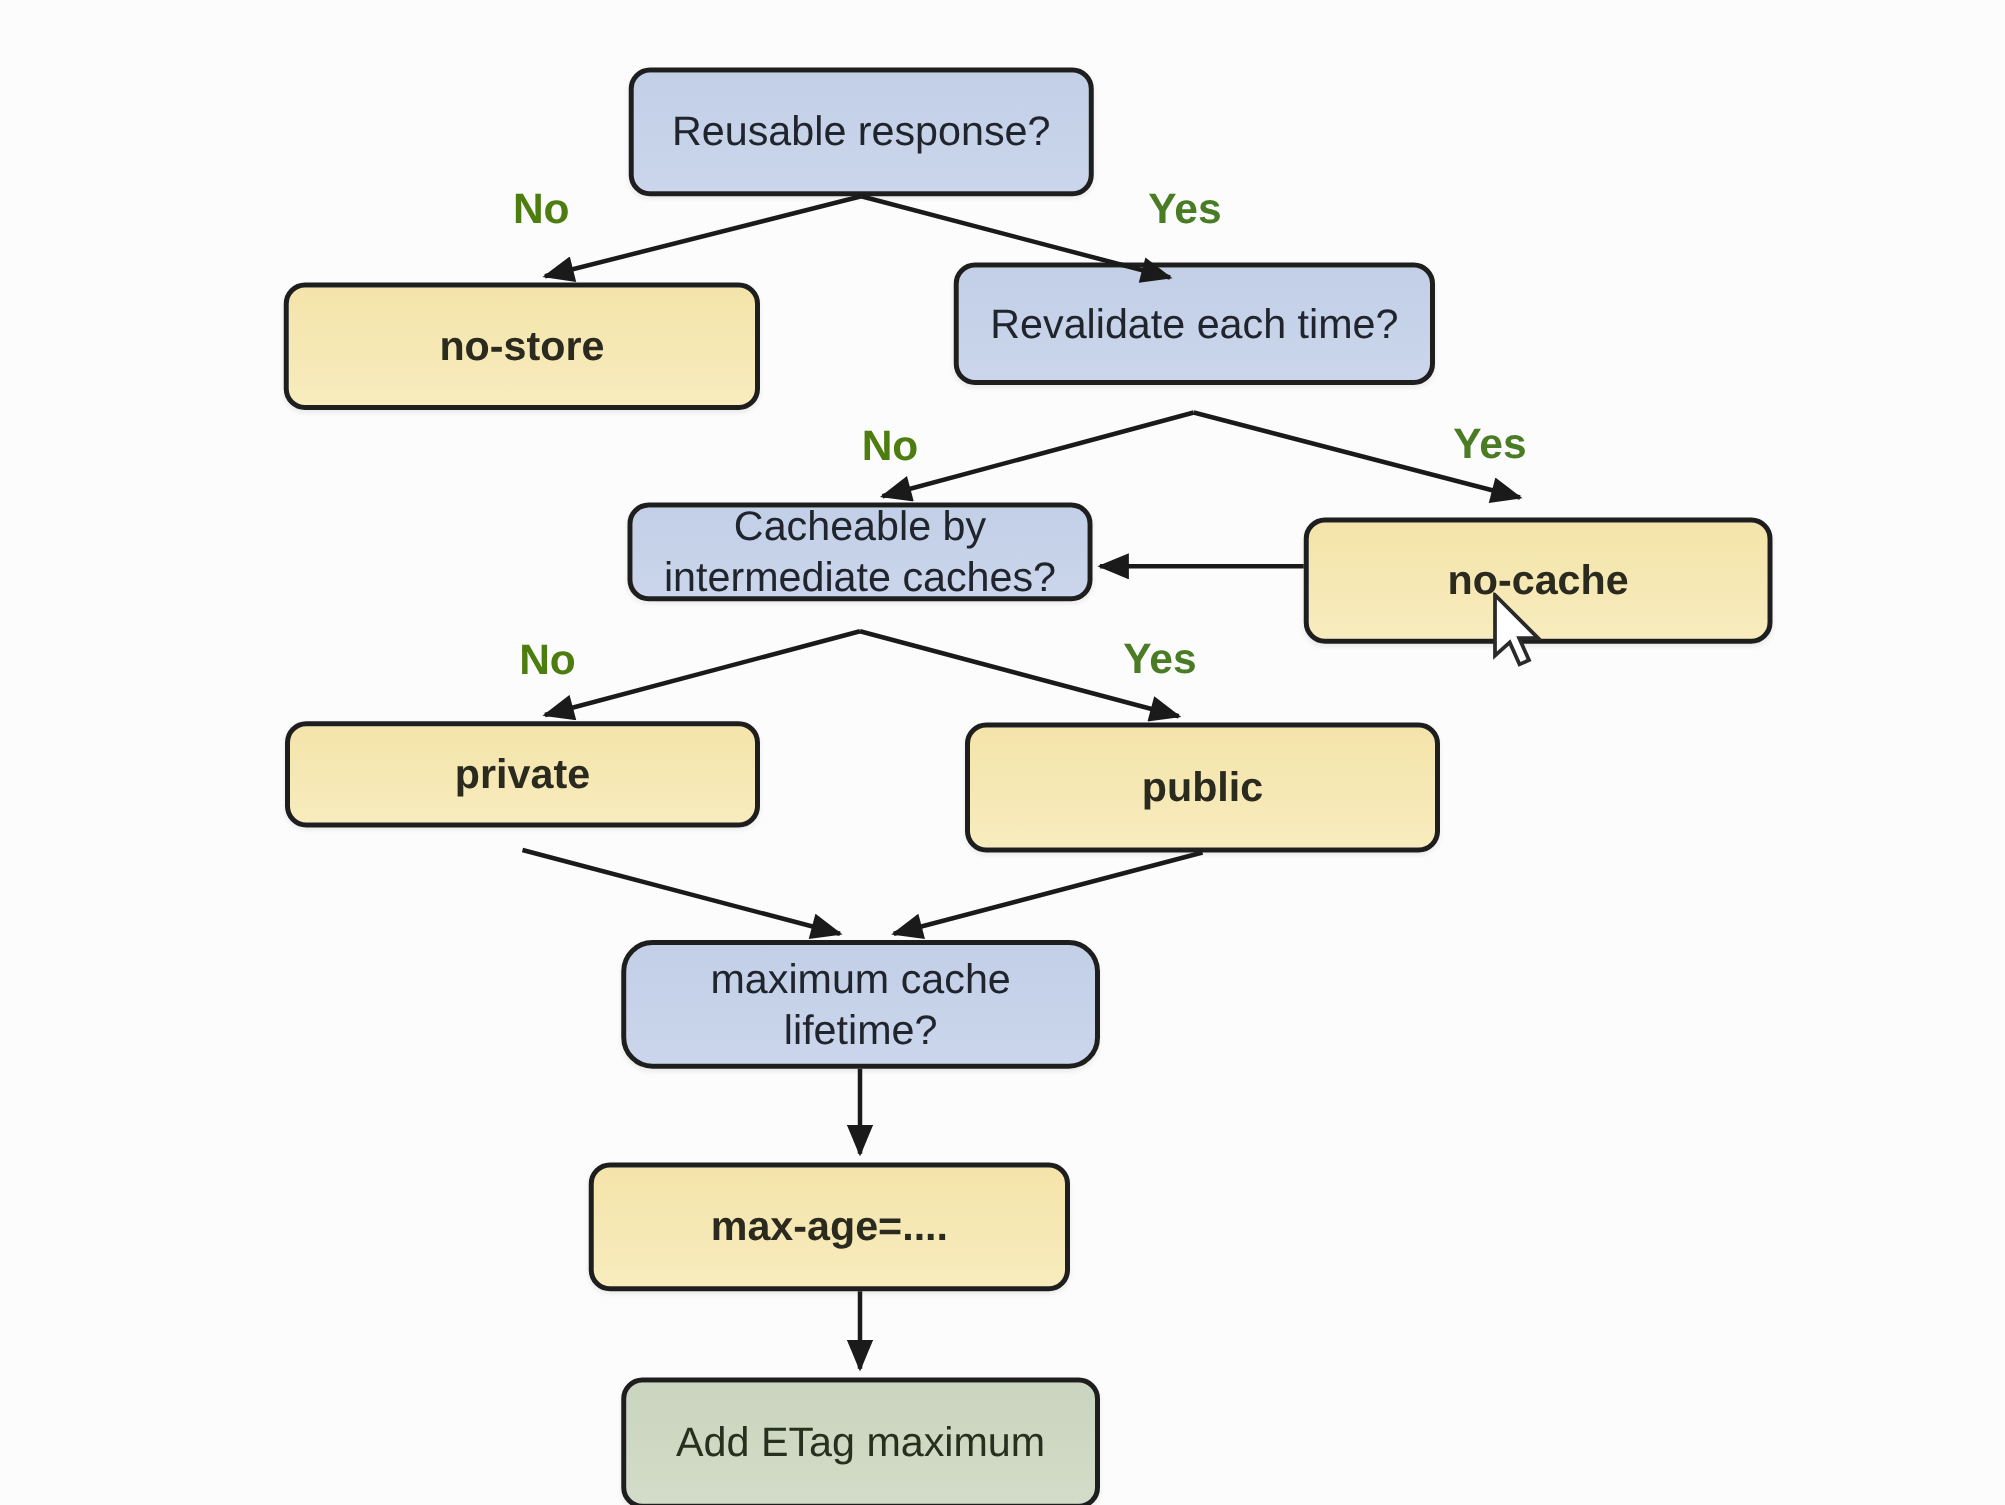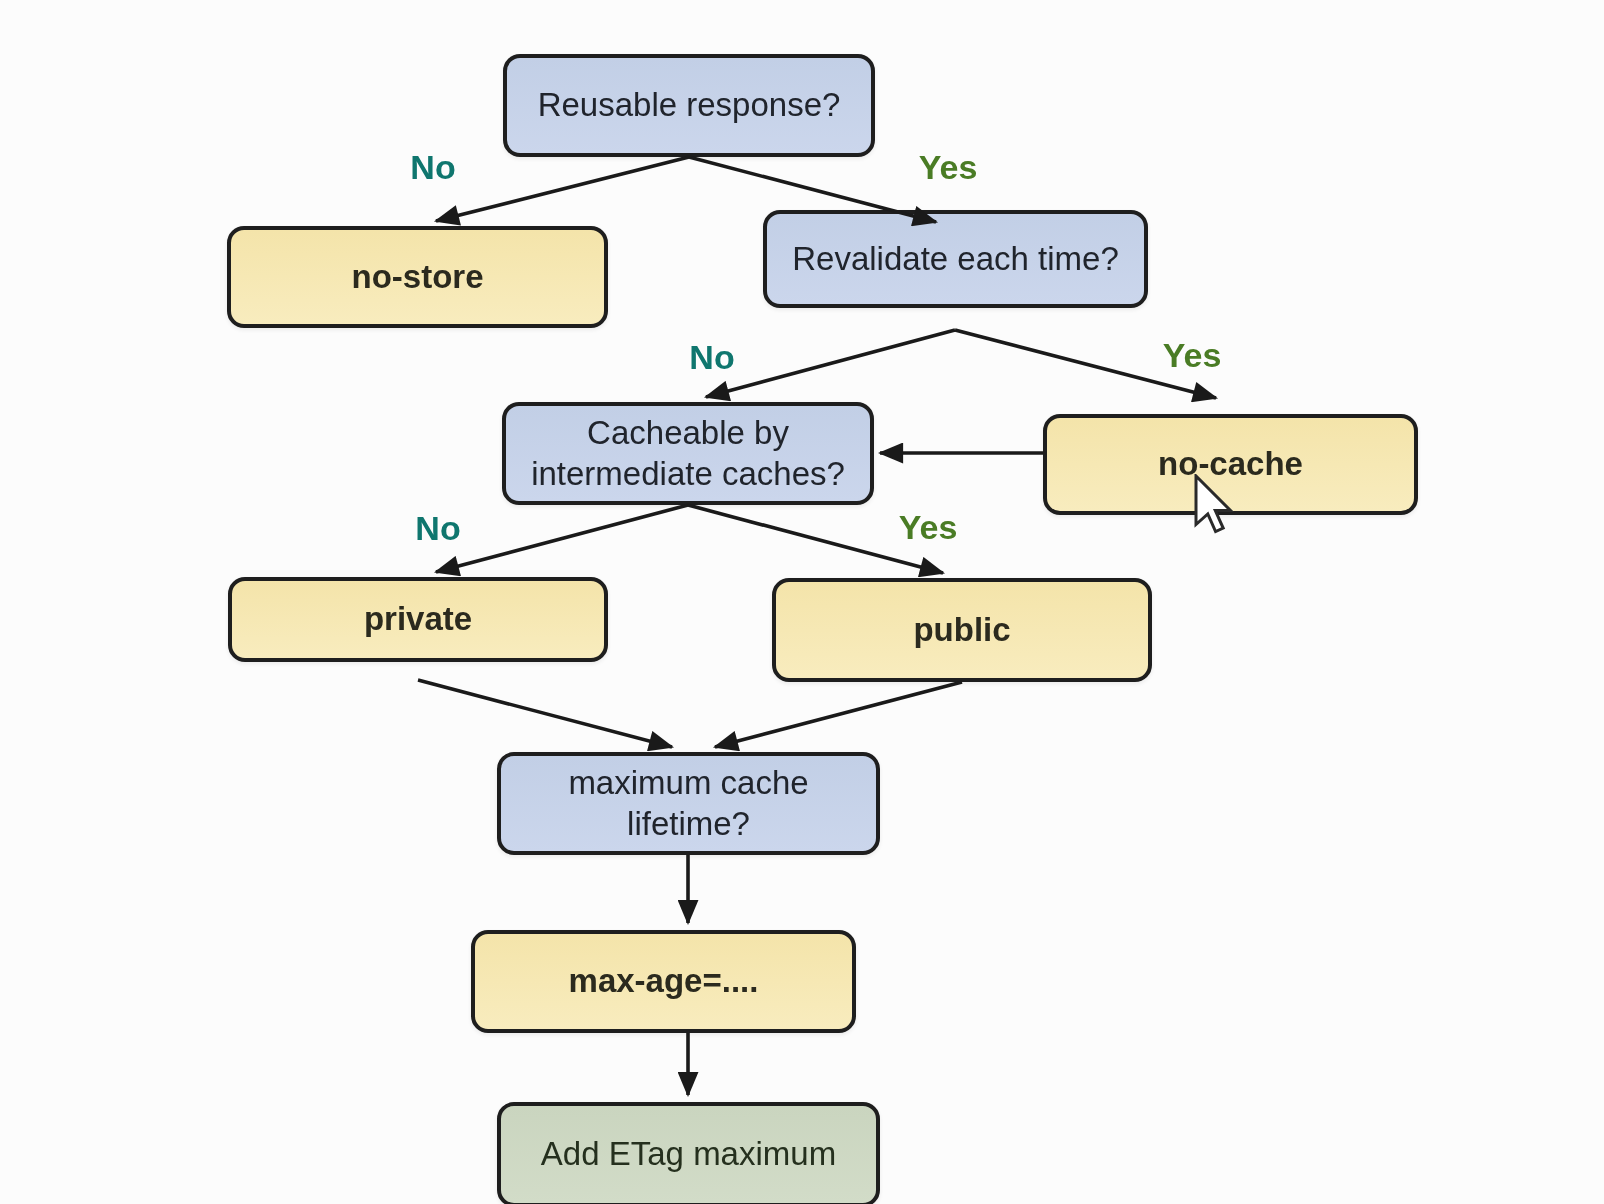--- a/index.html
+++ b/index.html
@@ -56,21 +56,21 @@
   }
   .edge-label {
     position: absolute;
     width: 110px;
     text-align: center;
     font-size: 34px;
     font-weight: 700;
     z-index: 4;
     line-height: 40px;
   }
-  .edge-label.no  { color: #0f766e; }
+  .edge-label.no  { color: #4d7c0f; }
   .edge-label.yes { color: #4a7c25; }
   #cursor {
     position: absolute;
     left: 1193px;
     top: 434px;
     z-index: 6;
     pointer-events: none;
   }
 </style>
 </head>
@@ -104,38 +104,38 @@
   </div>
 
   <div class="node directive" style="left:227px; top:186px; width:381px; height:102px;">
     <span>no-store</span>
   </div>
 
   <div class="node decision" style="left:763px; top:170px; width:385px; height:98px;">
     <span>Revalidate each time?</span>
   </div>
 
-  <div class="node decision" style="left:502px; top:362px; width:372px; height:103px;">
+  <div class="node decision" style="left:502px; top:362px; width:372px; height:79px;">
     <span>Cacheable by</span>
     <span>intermediate caches?</span>
   </div>
 
   <div class="node directive" style="left:1043px; top:374px; width:375px; height:101px;text-align:center;">
     <span>no-cache</span>
   </div>
 
   <div class="node directive" style="left:228px; top:537px; width:380px; height:85px;">
     <span>private</span>
   </div>
 
   <div class="node directive" style="left:772px; top:538px; width:380px; height:104px;justify-content:center;">
     <span>public</span>
   </div>
 
-  <div class="node decision" style="left:497px; top:712px; width:383px; height:103px;">
+  <div class="node decision" style="left:497px; top:712px; width:383px; height:103px;border-radius:25px;">
     <span>maximum cache</span>
     <span>lifetime?</span>
   </div>
 
   <div class="node directive" style="left:471px; top:890px; width:385px; height:103px;align-items:center;">
     <span>max-age=....</span>
   </div>
 
   <div class="node action" style="left:497px; top:1062px; width:383px; height:105px;">
     <span>Add ETag maximum</span>

